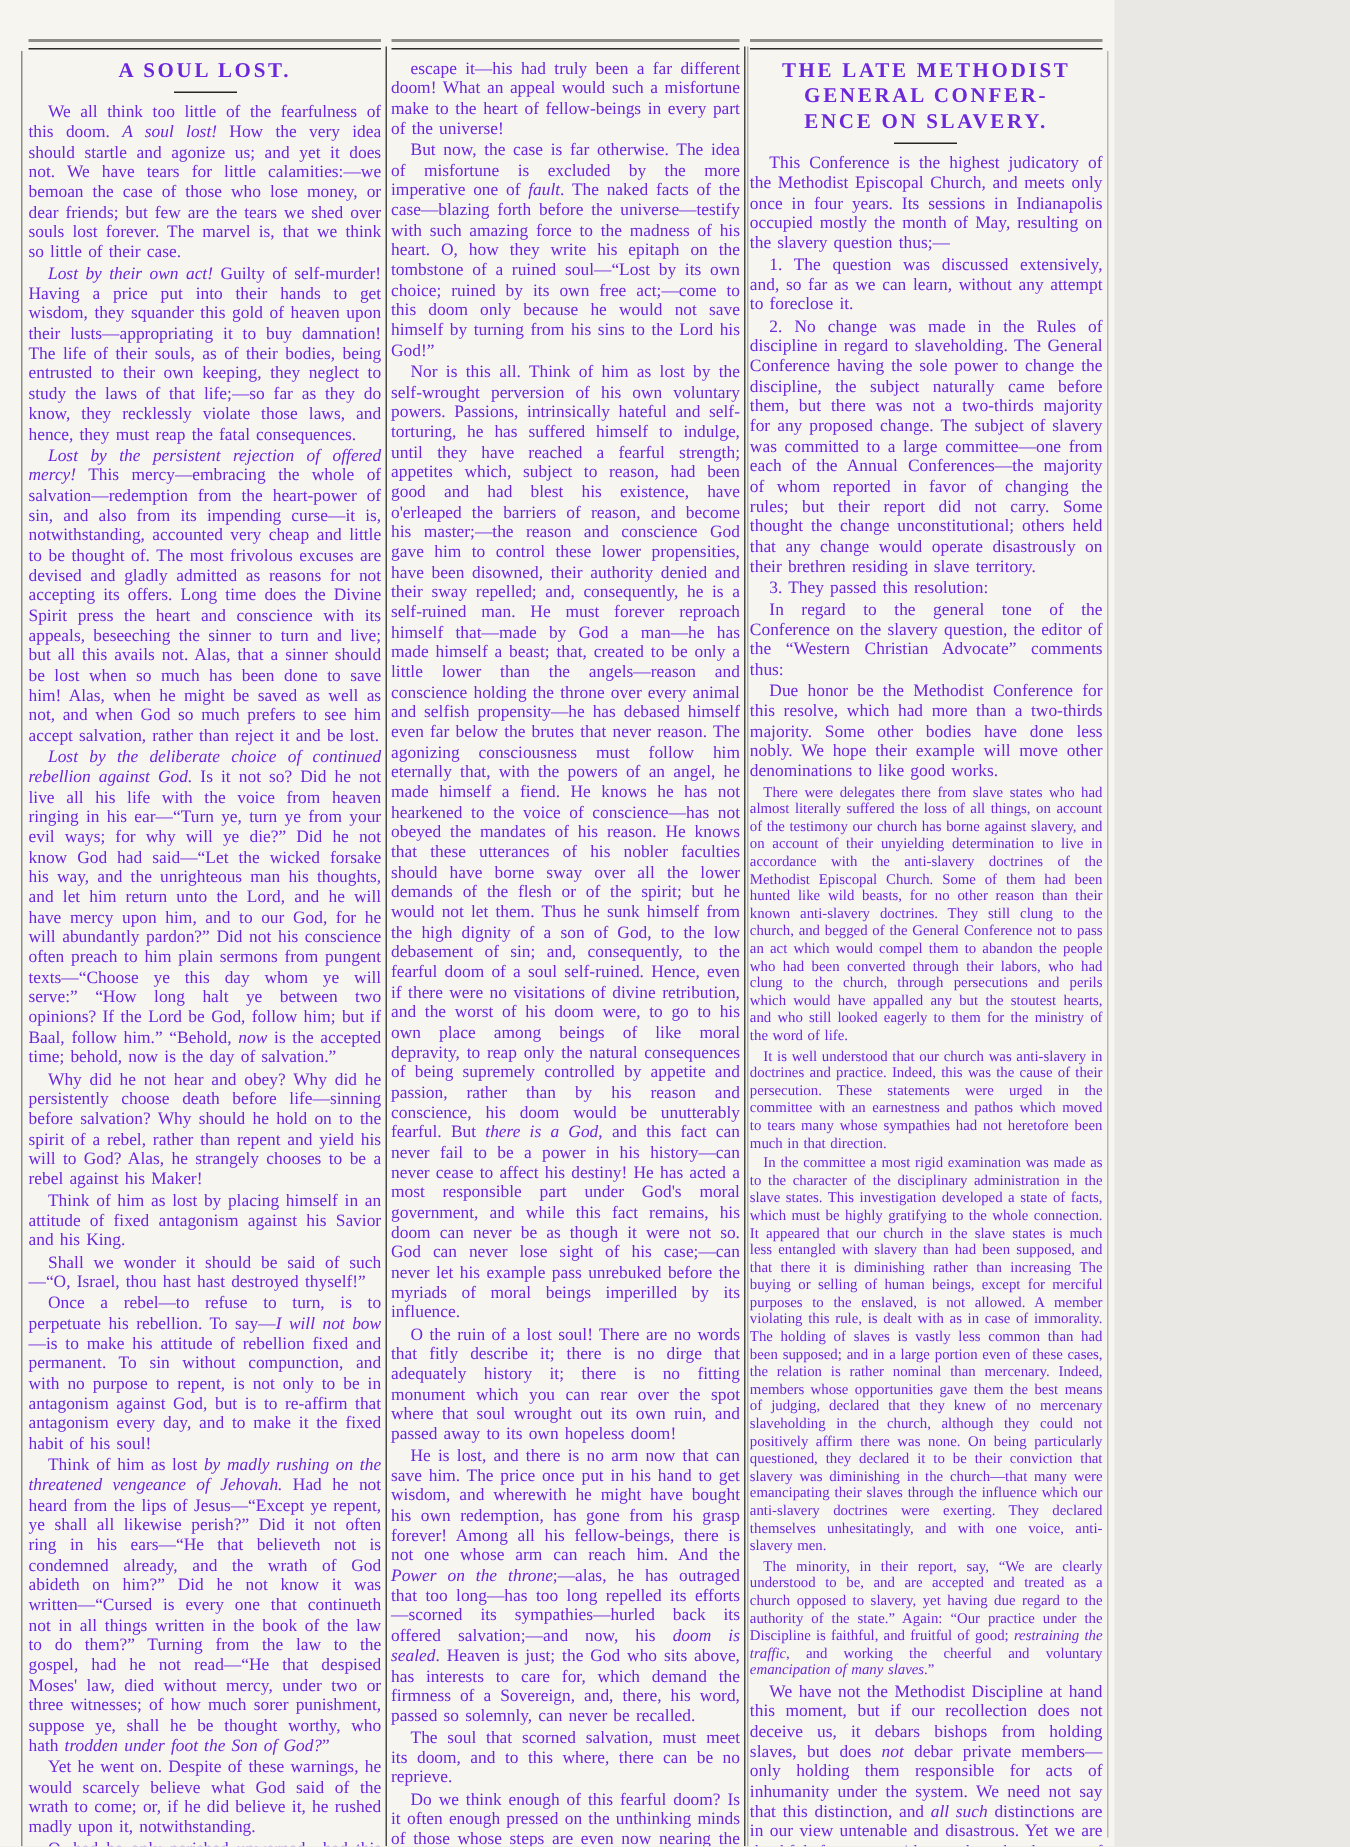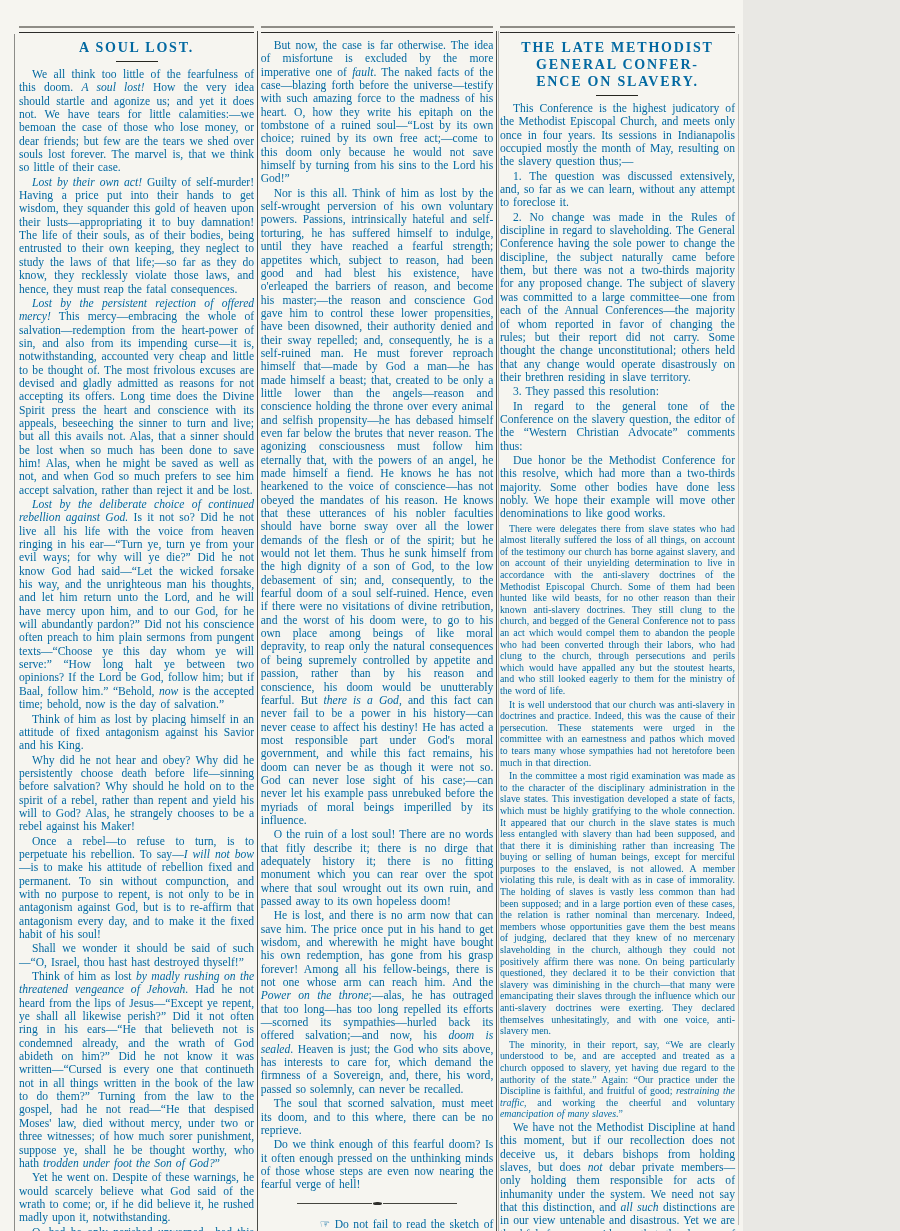--- a/index.html
+++ b/index.html
@@ -2,21 +2,21 @@
 <html><head>
 <meta charset="utf-8">
 <style>
   html,body{margin:0;padding:0;background:#e9e8e4;}
   .page{
     position:relative;
     width:743px;height:1231px;
     background:#f6f5f0;
     overflow:hidden;
     font-family:"Liberation Serif","DejaVu Serif",serif;
-    color:#0369a1;
+    color:#6d28d9;
     box-sizing:border-box;
   }
   .sheet{display:flex;padding:26px 8px 0 19px;box-sizing:border-box;height:100%;}
   .col{box-sizing:border-box;}
   .col-1{width:285px;}
   .col-2{width:282px;}
   .col-3{width:285px;}
   .vrule-wrap{width:8px;display:flex;justify-content:center;}
   .vrule{width:1px;background:#4a4a46;margin-top:5px;}
   .vrule.double{box-shadow:2px 0 0 rgba(120,120,115,.55);}
@@ -52,37 +52,38 @@
       <div class="top-rule"></div>
       <div class="col-content">
           <div class="title-wrap">
             <h2 class="article-title">A SOUL LOST.</h2>
             <div class="title-rule"></div>
           </div>
           <p class="p">We all think too little of the fearfulness of this doom. <i>A soul lost!</i> How the very idea should startle and agonize us; and yet it does not. We have tears for little calamities:—we bemoan the case of those who lose money, or dear friends; but few are the tears we shed over souls lost forever. The marvel is, that we think so little of their case.</p>
           <p class="p"><i>Lost by their own act!</i> Guilty of self-murder! Having a price put into their hands to get wisdom, they squander this gold of heaven upon their lusts—appropriating it to buy damnation! The life of their souls, as of their bodies, being entrusted to their own keeping, they neglect to study the laws of that life;—so far as they do know, they recklessly violate those laws, and hence, they must reap the fatal consequences.</p>
           <p class="p"><i>Lost by the persistent rejection of offered mercy!</i> This mercy—embracing the whole of salvation—redemption from the heart-power of sin, and also from its impending curse—it is, notwithstanding, accounted very cheap and little to be thought of. The most frivolous excuses are devised and gladly admitted as reasons for not accepting its offers. Long time does the Divine Spirit press the heart and conscience with its appeals, beseeching the sinner to turn and live; but all this avails not. Alas, that a sinner should be lost when so much has been done to save him! Alas, when he might be saved as well as not, and when God so much prefers to see him accept salvation, rather than reject it and be lost.</p>
           <p class="p"><i>Lost by the deliberate choice of continued rebellion against God.</i> Is it not so? Did he not live all his life with the voice from heaven ringing in his ear—“Turn ye, turn ye from your evil ways; for why will ye die?” Did he not know God had said—“Let the wicked forsake his way, and the unrighteous man his thoughts, and let him return unto the Lord, and he will have mercy upon him, and to our God, for he will abundantly pardon?” Did not his conscience often preach to him plain sermons from pungent texts—“Choose ye this day whom ye will serve:” “How long halt ye between two opinions? If the Lord be God, follow him; but if Baal, follow him.” “Behold, <i>now</i> is the accepted time; behold, now is the day of salvation.”</p>
+          <p class="p">Why did he not hear and obey? Why did he persistently choose death before life—sinning before salvation? Why should he hold on to the spirit of a rebel, rather than repent and yield his will to God? Alas, he strangely chooses to be a rebel against his Maker!</p>
           <p class="p">Think of him as lost by placing himself in an attitude of fixed antagonism against his Savior and his King.</p>
-          <p class="p">Why did he not hear and obey? Why did he persistently choose death before life—sinning before salvation? Why should he hold on to the spirit of a rebel, rather than repent and yield his will to God? Alas, he strangely chooses to be a rebel against his Maker!</p>
+          <p class="p">Shall we wonder it should be said of such—“O, Israel, thou hast hast destroyed thyself!”</p>
           <p class="p">Once a rebel—to refuse to turn, is to perpetuate his rebellion. To say—<i>I will not bow</i>—is to make his attitude of rebellion fixed and permanent. To sin without compunction, and with no purpose to repent, is not only to be in antagonism against God, but is to re-affirm that antagonism every day, and to make it the fixed habit of his soul!</p>
-          <p class="p">Shall we wonder it should be said of such—“O, Israel, thou hast hast destroyed thyself!”</p>
           <p class="p">Think of him as lost <i>by madly rushing on the threatened vengeance of Jehovah.</i> Had he not heard from the lips of Jesus—“Except ye repent, ye shall all likewise perish?” Did it not often ring in his ears—“He that believeth not is condemned already, and the wrath of God abideth on him?” Did he not know it was written—“Cursed is every one that continueth not in all things written in the book of the law to do them?” Turning from the law to the gospel, had he not read—“He that despised Moses' law, died without mercy, under two or three witnesses; of how much sorer punishment, suppose ye, shall he be thought worthy, who hath <i>trodden under foot the Son of God?</i>”</p>
           <p class="p">Yet he went on. Despite of these warnings, he would scarcely believe what God said of the wrath to come; or, if he did believe it, he rushed madly upon it, notwithstanding.</p>
           <p class="p">O, had he only perished unwarned—had this destruction fallen on him with no power or scope aforetime to</p>
         </div>
     </div>
 
     <div class="vrule-wrap">
       <div class="vrule"></div>
     </div>
 
     <div class="col col-2">
       <div class="top-rule"></div>
       <div class="col-content">
+          <p class="p">escape it—his had truly been a far different doom! What an appeal would such a misfortune make to the heart of fellow-beings in every part of the universe!</p>
           <p class="p">But now, the case is far otherwise. The idea of misfortune is excluded by the more imperative one of <i>fault</i>. The naked facts of the case—blazing forth before the universe—testify with such amazing force to the madness of his heart. O, how they write his epitaph on the tombstone of a ruined soul—“Lost by its own choice; ruined by its own free act;—come to this doom only because he would not save himself by turning from his sins to the Lord his God!”</p>
           <p class="p">Nor is this all. Think of him as lost by the self-wrought perversion of his own voluntary powers. Passions, intrinsically hateful and self-torturing, he has suffered himself to indulge, until they have reached a fearful strength; appetites which, subject to reason, had been good and had blest his existence, have o'erleaped the barriers of reason, and become his master;—the reason and conscience God gave him to control these lower propensities, have been disowned, their authority denied and their sway repelled; and, consequently, he is a self-ruined man. He must forever reproach himself that—made by God a man—he has made himself a beast; that, created to be only a little lower than the angels—reason and conscience holding the throne over every animal and selfish propensity—he has debased himself even far below the brutes that never reason. The agonizing consciousness must follow him eternally that, with the powers of an angel, he made himself a fiend. He knows he has not hearkened to the voice of conscience—has not obeyed the mandates of his reason. He knows that these utterances of his nobler faculties should have borne sway over all the lower demands of the flesh or of the spirit; but he would not let them. Thus he sunk himself from the high dignity of a son of God, to the low debasement of sin; and, consequently, to the fearful doom of a soul self-ruined. Hence, even if there were no visitations of divine retribution, and the worst of his doom were, to go to his own place among beings of like moral depravity, to reap only the natural consequences of being supremely controlled by appetite and passion, rather than by his reason and conscience, his doom would be unutterably fearful. But <i>there is a God</i>, and this fact can never fail to be a power in his history—can never cease to affect his destiny! He has acted a most responsible part under God's moral government, and while this fact remains, his doom can never be as though it were not so. God can never lose sight of his case;—can never let his example pass unrebuked before the myriads of moral beings imperilled by its influence.</p>
           <p class="p">O the ruin of a lost soul! There are no words that fitly describe it; there is no dirge that adequately history it; there is no fitting monument which you can rear over the spot where that soul wrought out its own ruin, and passed away to its own hopeless doom!</p>
           <p class="p">He is lost, and there is no arm now that can save him. The price once put in his hand to get wisdom, and wherewith he might have bought his own redemption, has gone from his grasp forever! Among all his fellow-beings, there is not one whose arm can reach him. And the <i>Power on the throne</i>;—alas, he has outraged that too long—has too long repelled its efforts—scorned its sympathies—hurled back its offered salvation;—and now, his <i>doom is sealed</i>. Heaven is just; the God who sits above, has interests to care for, which demand the firmness of a Sovereign, and, there, his word, passed so solemnly, can never be recalled.</p>
           <p class="p">The soul that scorned salvation, must meet its doom, and to this where, there can be no reprieve.</p>
           <p class="p">Do we think enough of this fearful doom? Is it often enough pressed on the unthinking minds of those whose steps are even now nearing the fearful verge of hell!</p>
           <div class="divider">
             <span class="dline"></span>
             <span class="diamond"></span>
             <span class="dline"></span>

